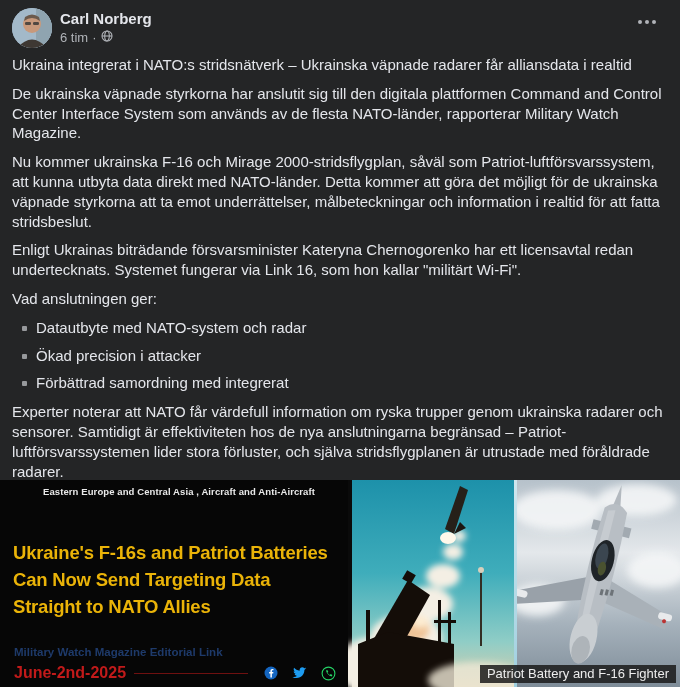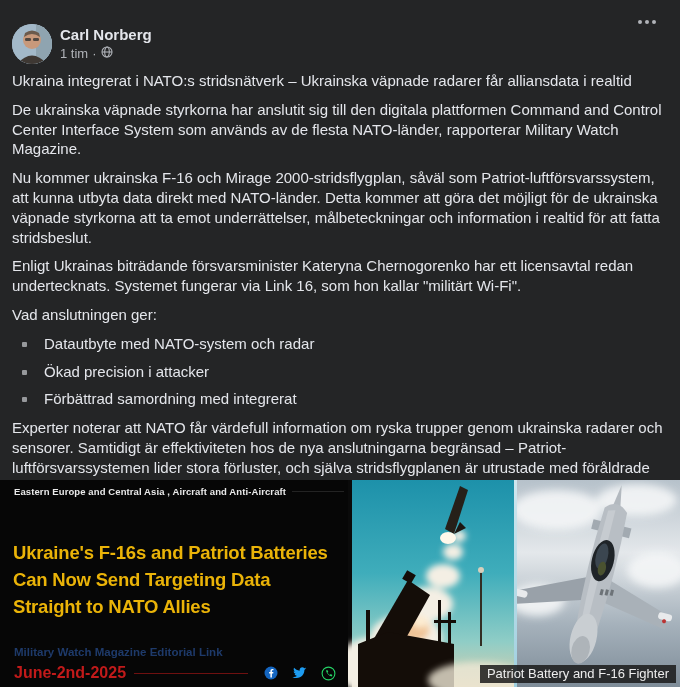--- a/index.html
+++ b/index.html
@@ -3,39 +3,39 @@
 <meta charset="utf-8">
 <style>
   html,body{margin:0;padding:0;}
   body{
     width:680px;height:687px;overflow:hidden;position:relative;
     background:#242526;
     font-family:"Liberation Sans", sans-serif;
     -webkit-font-smoothing:antialiased;
   }
   
-  .post-header{display:flex;align-items:flex-start;padding:24px 16px 0 12px;position:relative;}
+  .post-header{display:flex;align-items:flex-start;padding:8px 16px 0 12px;position:relative;}
   .avatar{width:40px;height:40px;border-radius:50%;overflow:hidden;flex:none;cursor:pointer;background:#9fb6c9;}
   .avatar svg{display:block;}
   .author-block{margin-left:8px;padding-top:1px;}
   .author-name{color:#e4e6eb;font-size:15px;font-weight:bold;line-height:19px;cursor:pointer;}
   .meta{color:#b0b3b8;font-size:13px;line-height:17px;display:flex;align-items:center;gap:4px;margin-top:1px;}
   .meta .sep{font-size:13px;}
   .more-btn{position:absolute;right:20px;top:16px;display:flex;gap:3px;padding:4px;cursor:pointer;}
   .more-btn .dot{width:4px;height:4px;border-radius:50%;background:#b0b3b8;}
   
   .post-text{padding:7px 12px 0 12px;color:#e4e6eb;font-size:15px;line-height:19.8px;}
   .post-text p{margin:0 0 9px 0;}
   ul.features{list-style:none;margin:0 0 9px 0;padding:0 0 0 10px;}
-  ul.features li{display:flex;gap:17px;margin-bottom:8px;align-items:flex-start;text-align:right;}
+  ul.features li{display:flex;gap:9px;margin-bottom:8px;align-items:flex-start;text-align:right;}
   .bullet{width:5px;height:5px;background:#97999c;border-radius:1px;margin-top:8px;flex:none;}
   
   .attachment{position:absolute;left:0;top:480px;width:680px;height:207px;display:flex;cursor:pointer;}
   .article-panel{width:348px;height:207px;background:#060606;position:relative;flex:none;}
-  .category-row{position:absolute;top:6px;left:14px;right:4px;display:flex;align-items:center;gap:6px;}
+  .category-row{position:absolute;top:6px;left:14px;right:4px;display:flex;align-items:center;gap:6px;flex-direction:column;}
   .category{color:#e9e9e9;font-size:9.5px;font-weight:bold;white-space:nowrap;letter-spacing:0.1px;}
   .category-line{flex:1;height:1px;background:#232323;}
   .headline{position:absolute;top:59px;left:13px;width:324px;color:#eab308;font-size:18.5px;font-weight:bold;line-height:27px;letter-spacing:-0.2px;}
   .byline{position:absolute;left:14px;bottom:29px;color:#1e3a6a;font-size:11.5px;font-weight:bold;}
   .date-row{position:absolute;left:14px;right:12px;bottom:5px;display:flex;align-items:center;}
   .date{color:#c11a1a;font-size:16px;font-weight:bold;white-space:nowrap;}
   .date-line{flex:1;height:1px;background:#6e1010;margin:0 16px 0 8px;}
   .share-icons{display:flex;gap:14px;align-items:center;}
   .share-icons svg{display:block;}
   .photo-missile{width:166px;height:207px;flex:none;}
@@ -57,21 +57,21 @@
         <circle cx="20" cy="16" r="9" fill="#c8997b"></circle>
         <path d="M12 13 q8 -6 16 0 l-1 -4 q-7 -5 -14 0 Z" fill="#6b5a4c"></path>
         <rect x="13" y="14" width="6" height="3" rx="1.2" fill="#333" opacity="0.8"></rect>
         <rect x="21" y="14" width="6" height="3" rx="1.2" fill="#333" opacity="0.8"></rect>
         <path d="M5 40 Q20 23 35 40 Z" fill="#3e3833"></path>
       </svg>
     </div>
     <div class="author-block">
       <div class="author-name">Carl Norberg</div>
       <div class="meta">
-        <span>1 tim</span>
+        <span>6 tim</span>
         <span class="sep">·</span>
         <span>
           <svg width="12" height="12" viewBox="0 0 12 12" fill="none" stroke="#b0b3b8" stroke-width="1.1">
             <circle cx="6" cy="6" r="5"></circle>
             <ellipse cx="6" cy="6" rx="2.3" ry="5"></ellipse>
             <line x1="1" y1="6" x2="11" y2="6"></line>
           </svg>
         </span>
       </div>
     </div>

